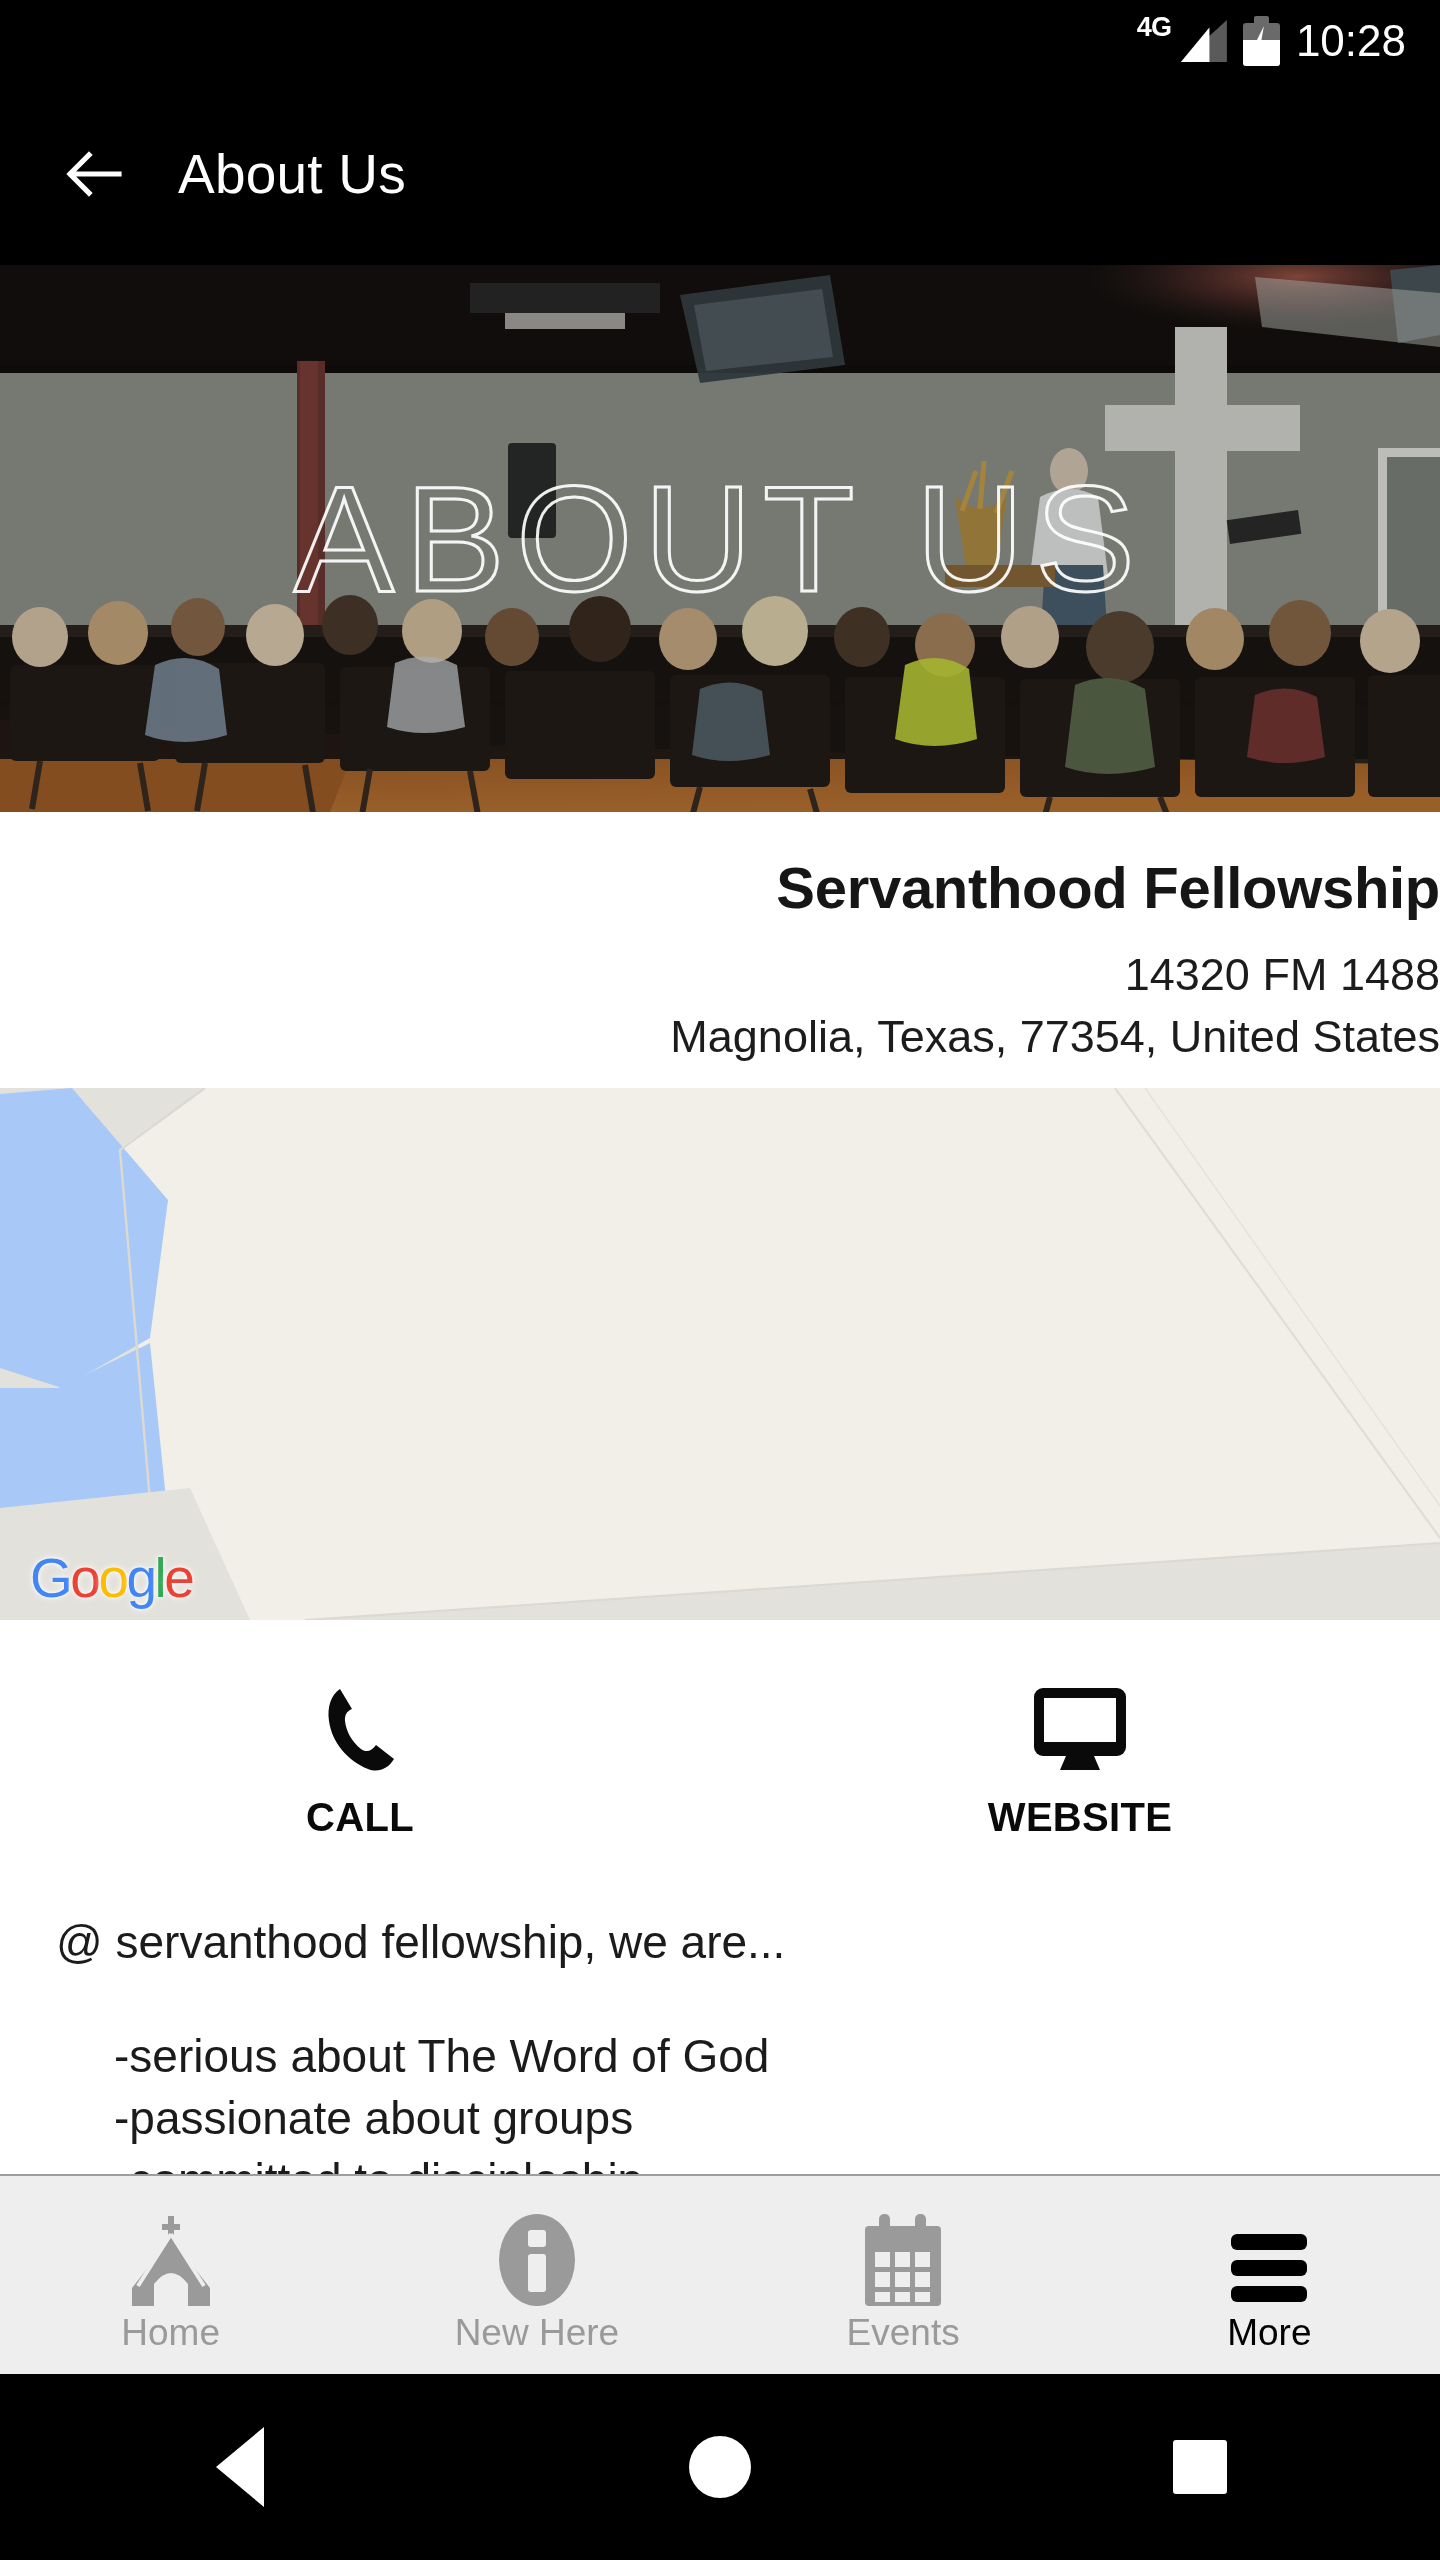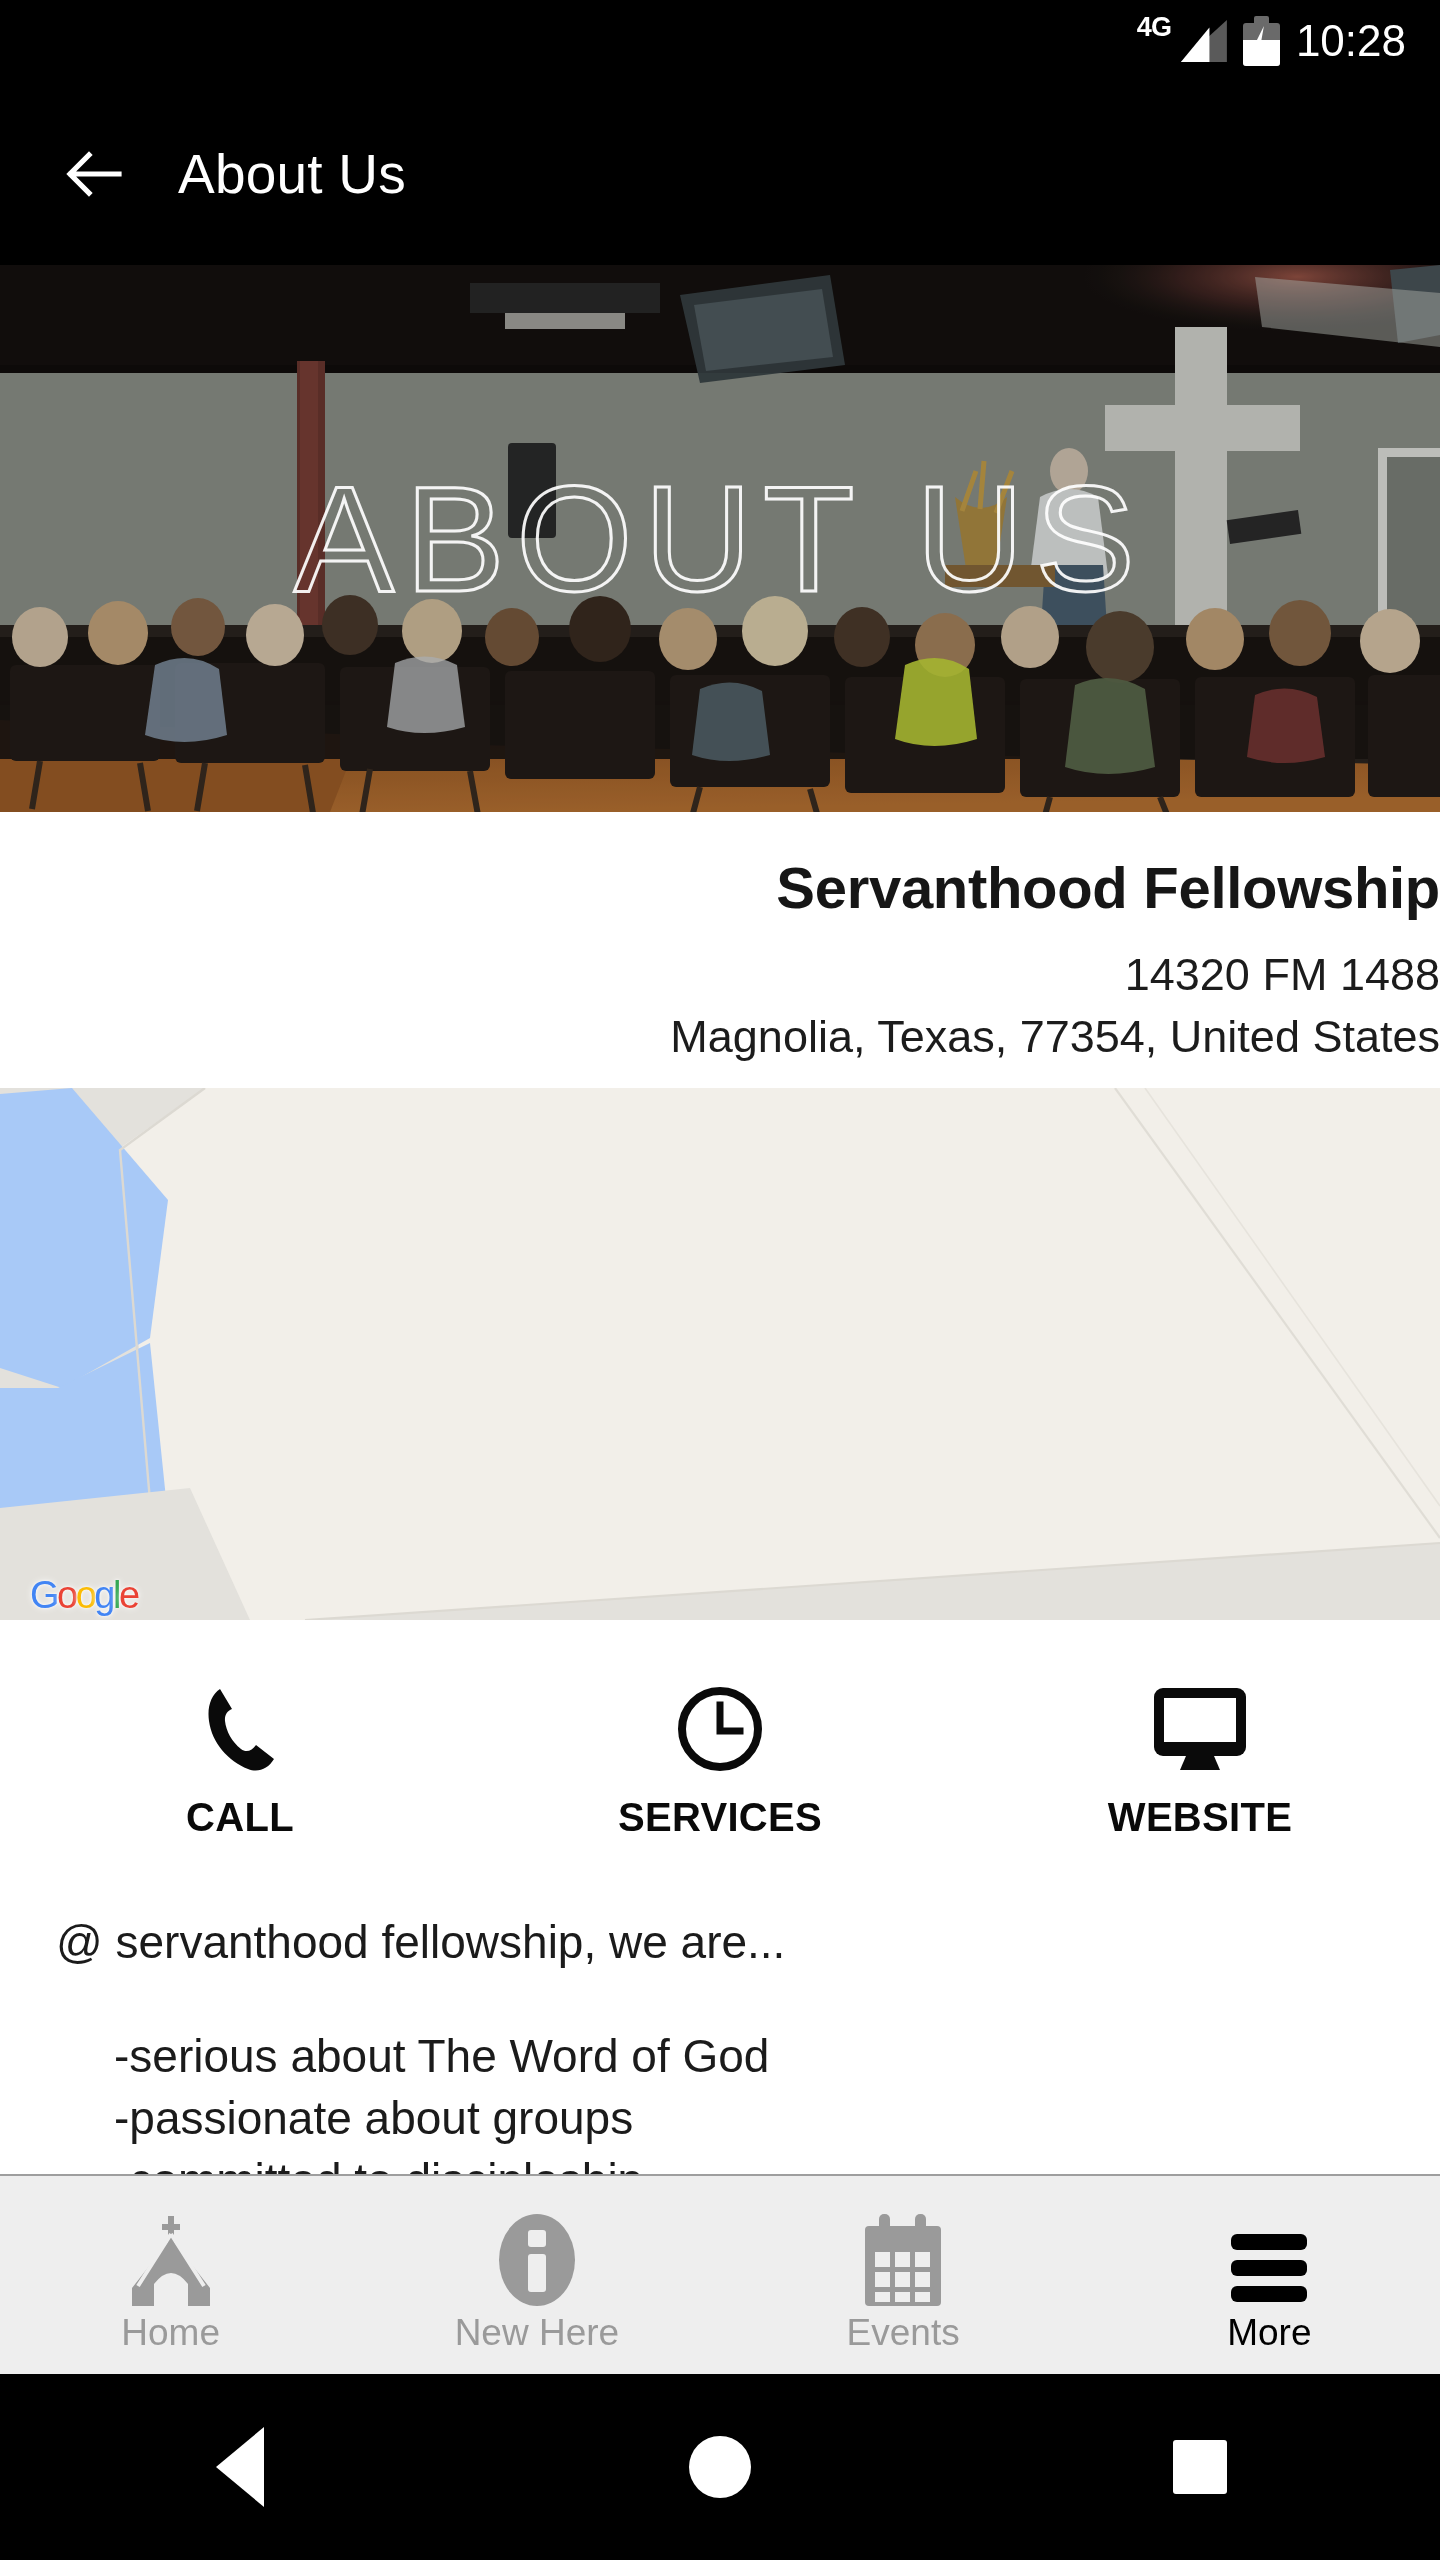--- a/index.html
+++ b/index.html
@@ -60,21 +60,21 @@
          background:#fff; text-align:right; padding-top:42px; }
   .org-name{ font-size:58px; font-weight:700; color:#161616; letter-spacing:-.3px; }
   .addr-line{ font-size:45px; font-weight:400; color:#1c1c1c; margin-top:28px; }
   .addr-line.l2{ margin-top:10px; }
 
   
   .map{ position:absolute; top:1088px; left:0; width:1440px; height:532px;
         overflow:hidden; background:#e9e7e2; cursor:pointer; }
   .map svg{ position:absolute; inset:0; width:100%; height:100%; }
   .map-pin{ position:absolute; left:50%; top:228px; transform:translateX(-50%); }
-  .gmark{ position:absolute; left:30px; bottom:6px; font-size:38px;
+  .gmark{ position:absolute; left:30px; bottom:14px; font-size:55px;
           font-weight:500; letter-spacing:-2.5px; line-height:1;
           font-family:"Liberation Sans", sans-serif;
           text-shadow:0 0 7px rgba(255,255,255,.95),0 0 3px rgba(255,255,255,.95); }
   .gmark span:nth-child(1){ color:#4285F4; }
   .gmark span:nth-child(2){ color:#EA4335; }
   .gmark span:nth-child(3){ color:#FBBC05; }
   .gmark span:nth-child(4){ color:#4285F4; }
   .gmark span:nth-child(5){ color:#34A853; }
   .gmark span:nth-child(6){ color:#EA4335; }
 
@@ -285,29 +285,20 @@
     <div class="action">
       <div class="action-icon">
         <svg width="84" height="88" viewBox="0 0 84 88">
           <path d="M22 4 C13 10 9 22 11 36 C14 58 30 76 50 84 C60 88 70 84 76 74
                    L58 60 C54 66 48 68 43 64 C34 57 28 46 27 36 C26.5 30 29 26 34 24 Z" fill="#0a0a0a"></path>
         </svg>
       </div>
       <div class="action-label">CALL</div>
     </div>
 
-    <div class="action">
-      <div class="action-icon">
-        <svg width="88" height="88" viewBox="0 0 88 88">
-          <circle cx="44" cy="44" r="38" fill="none" stroke="#0a0a0a" stroke-width="8"></circle>
-          <path d="M44 20 V46 H64" fill="none" stroke="#0a0a0a" stroke-width="7" stroke-linecap="square"></path>
-        </svg>
-      </div>
-      <div class="action-label">SERVICES</div>
-    </div>
 
     <div class="action">
       <div class="action-icon">
         <svg width="100" height="86" viewBox="0 0 100 86">
           <rect x="4" y="2" width="92" height="68" rx="9" fill="#0a0a0a"></rect>
           <rect x="14" y="12" width="72" height="44" fill="#ffffff"></rect>
           <path d="M36 70 h28 l6 14 h-40 z" fill="#0a0a0a"></path>
         </svg>
       </div>
       <div class="action-label">WEBSITE</div>

